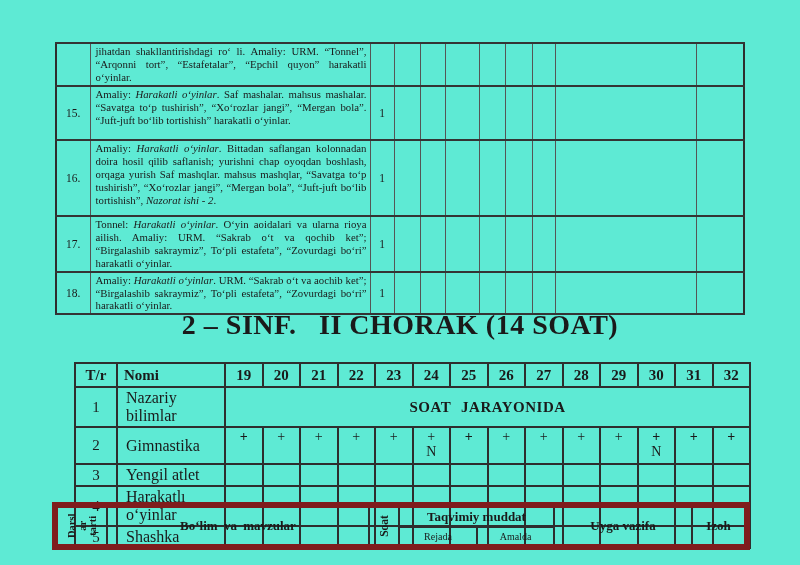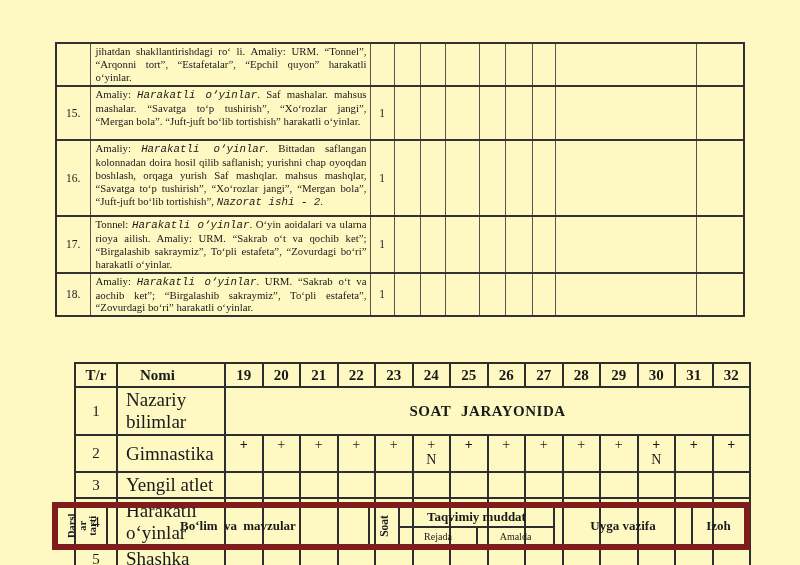--- a/index.html
+++ b/index.html
@@ -1,55 +1,55 @@
 <!DOCTYPE html>
 <html><head>
 <meta charset="utf-8">
 <style>
   html,body{margin:0;padding:0;background:#ffffff;}
   .page{
-    position:relative;width:800px;height:565px;background:#fef9c3;
+    position:relative;width:800px;height:565px;background:#5eead4;
     font-family:"Liberation Serif","DejaVu Serif",serif;color:#1a1a1a;overflow:hidden;
   }
   table{border-collapse:collapse;table-layout:fixed;}
   td,th{overflow:hidden;}
 
   
   .topt{position:absolute;left:55px;top:42px;width:688px;border:2px solid #2e2e2e;}
   .topt td{border-left:1px solid #555;border-right:1px solid #555;
            border-top:2px solid #343434;border-bottom:2px solid #343434;}
   .topt tbody tr:nth-child(1){height:43px;}
   .topt tbody tr:nth-child(2){height:54px;}
   .topt tbody tr:nth-child(3){height:76px;}
   .topt tbody tr:nth-child(4){height:50px;}
   .topt tbody tr:nth-child(5){height:42px;}
   .c-num{font-size:11.5px;text-align:center;vertical-align:middle;}
   .c-text{font-size:10.8px;line-height:12.9px;text-align:justify;vertical-align:top;padding:1px 3px 1px 5px;}
-  .c-text .it{font-style:italic;font-family:Liberation Mono, monospace;}
+  .c-text .it{font-style:italic;}
   .c-soat{font-size:11.5px;text-align:center;vertical-align:middle;}
 
   
   .title{
     position:absolute;left:0;top:309px;width:800px;text-align:center;
     font-size:28px;font-weight:bold;letter-spacing:.5px;white-space:pre;
   }
 
   
   .sched{position:absolute;left:74px;top:362px;width:675px;border:2px solid #252525;}
   .sched th,.sched td{border:2px solid #2e2e2e;text-align:center;vertical-align:middle;}
   .sched thead tr{height:24px;}
   .sched thead th{font-size:15px;font-weight:bold;}
-  .sched thead th.lblh{text-align:left;padding-left:22px;}
+  .sched thead th.lblh{text-align:left;padding-left:6px;}
   .sched tbody tr:nth-child(1){height:20px;}
   .sched tbody tr:nth-child(2){height:37px;}
   .sched tbody tr:nth-child(3){height:20px;}
   .sched tbody tr:nth-child(4){height:20px;}
   .sched tbody tr:nth-child(5){height:19px;}
   .sched td:first-child{font-size:15px;}
-  .sched td.lbl{text-align:left;padding-left:8px;font-size:19px;}
+  .sched td.lbl{text-align:left;padding-left:8px;font-size:16px;}
   .sched td.merged{font-weight:bold;font-size:15px;letter-spacing:.5px;word-spacing:6px;}
   .sched td.mark{vertical-align:top;padding-top:1px;font-size:14px;line-height:15px;}
   .sched td.mark .b{font-weight:bold;}
 
   
   .foot{position:absolute;left:52px;top:502px;width:692px;border:6px solid #7f1d1d;}
   .foot td{border:2px solid #2e2e2e;text-align:center;vertical-align:middle;font-size:13px;}
   .foot tr:nth-child(1){height:18px;}
   .foot tr:nth-child(2){height:20px;}
   .foot .bold{font-weight:bold;}
@@ -141,20 +141,21 @@
           <td></td>
           <td></td>
           <td></td>
           <td></td>
           <td></td>
           <td></td>
         </tr>
       </tbody>
   </table>
 
+  <div class="title">2 – SINF.   II CHORAK (14 SOAT)</div>
 
   <table class="sched">
     <colgroup>
       <col style="width:42px">
         <col style="width:108px">
       <col span="14" style="width:37.5px">
     </colgroup>
     <thead>
       <tr>
         <th class="num">T/r</th>

